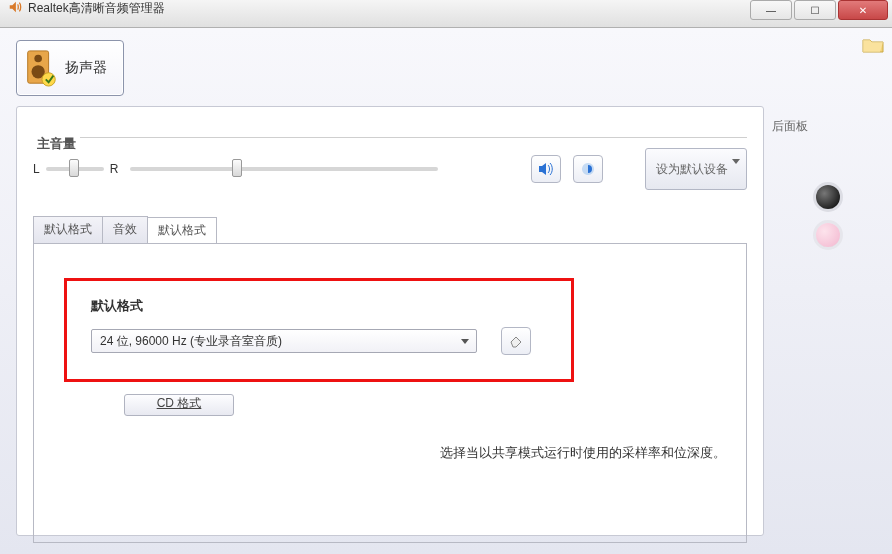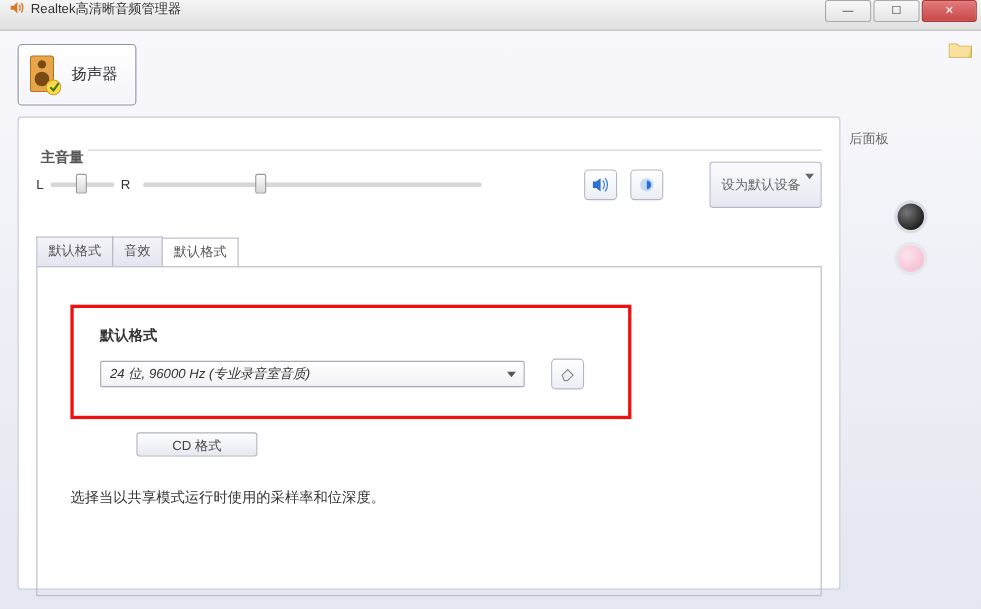--- a/index.html
+++ b/index.html
@@ -94,33 +94,33 @@
   margin: 0 0 12px 0;
   width: 510px;
 }
 .redbox .lbl { font-size:13px; font-weight:bold; color:#333; margin-bottom:12px; }
 .fmt-row { display:flex; align-items:center; gap:24px;}
 .combo {
   flex: 1;
   height:24px; border:1px solid #a6a8b4; border-radius:2px;
   background:linear-gradient(#fff,#f1f1f6);
   display:flex; align-items:center; padding:0 22px 0 8px;
-  font-size:12px; color:#333; position:relative;font-style:italic;
+  font-size:12px; color:#333; position:relative;
 }
 .combo .tri { width:0;height:0;border-left:4px solid transparent;border-right:4px solid transparent;border-top:5px solid #555; position:absolute; right:7px; top:9px;}
 
 .preset-row { display:flex; gap:60px; margin-left:60px; }
 .flatbtn {
   width:110px; height:22px; border:1px solid #b0b3c0; border-radius:3px;
   background:linear-gradient(#fdfdff,#e8e9f1);
   font-size:12px; color:#444;
-  display:inline-flex; align-items:flex-end; justify-content:center;
-}
-
-.desc { margin-top:28px; font-size:13px; color:#333; }
+  display:inline-flex; align-items:flex-start; justify-content:center;text-decoration:underline;
+}
+
+.desc { margin-top:28px; font-size:13px; color:#333;text-align:right; }
 
 .side-title { font-size:13px; font-weight:bold; color:#555; margin-bottom:6px; }
 .side-sub { font-size:12px; color:#666; margin-bottom:50px; }
 .jack { width:24px; height:24px; border-radius:50%; margin: 14px auto; display:block; }
 .jack.black { background: radial-gradient(circle at 35% 35%, #777, #000); box-shadow:0 0 0 3px #dcdde4, 0 1px 2px rgba(0,0,0,.4); }
 .jack.pink { background: radial-gradient(circle at 35% 35%, #fde3ec, #f2b6cf); box-shadow:0 0 0 3px #e6e6ec, 0 1px 2px rgba(0,0,0,.2); }
 
 .folder-ic { position:absolute; top:8px; right:8px; width:22px; height:18px; }
 </style>
 </head>

